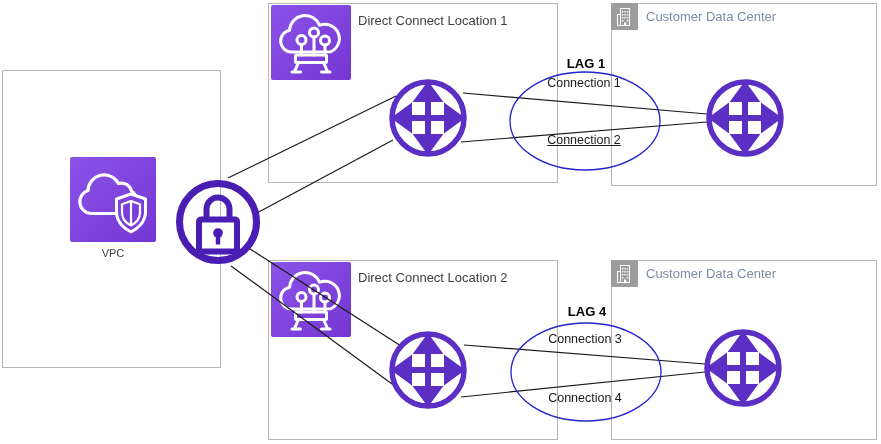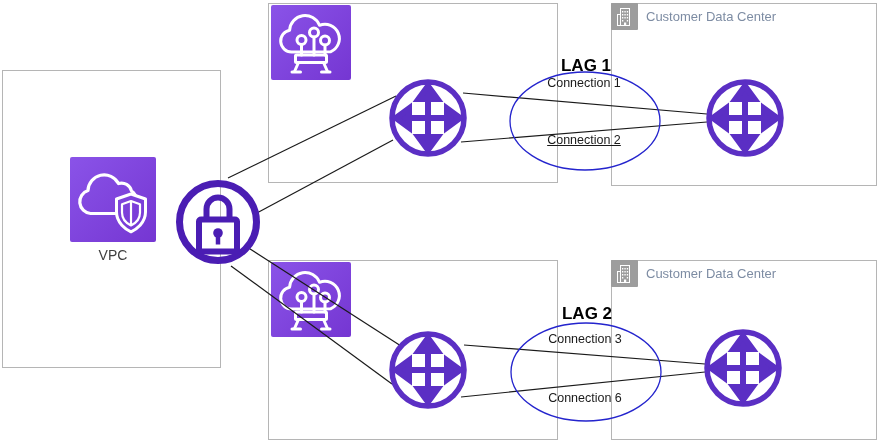--- a/index.html
+++ b/index.html
@@ -6,22 +6,22 @@
   .stage{position:relative;width:881px;height:444px;background:#ffffff;
          font-family:"Liberation Sans",sans-serif;overflow:hidden;}
   .box{position:absolute;border:1px solid #b5b5b5;background:#ffffff;box-sizing:border-box;z-index:1;}
   .abs{position:absolute;}
   .icon{z-index:2;}
   .wires{position:absolute;left:0;top:0;z-index:3;pointer-events:none;}
   .node{position:absolute;z-index:4;}
   .lbl{position:absolute;z-index:5;white-space:nowrap;}
   .box-title{font-size:13px;color:#3f3f3f;}
   .cdc-title{font-size:13px;color:#7d8ca3;text-align:right;}
-  .vpc-label{font-size:14px;color:#3f3f3f;text-align:center;}
-  .lag-label{font-size:17px;font-weight:bold;color:#000;text-align:center;}
+  .vpc-label{font-size:11px;color:#3f3f3f;text-align:center;}
+  .lag-label{font-size:13px;font-weight:bold;color:#000;text-align:center;}
   .conn-label{font-size:12.5px;color:#1a1a1a;text-align:center;}
 </style>
 </head>
 <body>
 
 <div class="stage">
 
   <div class="box" style="left:2px;top:70px;width:219px;height:298px;"></div>
   <div class="box" style="left:268px;top:3px;width:290px;height:180px;"></div>
   <div class="box" style="left:611px;top:3px;width:266px;height:183px;"></div>
@@ -196,23 +196,25 @@
     <g stroke="#5b2fc4" stroke-width="6" fill="#5b2fc4">
       <line x1="42" y1="21" x2="42" y2="63"></line>
         <line x1="21" y1="42" x2="63" y2="42"></line>
       <polygon points="42,10 32.5,23 51.5,23"></polygon>
         <polygon points="42,74 32.5,61 51.5,61"></polygon>
       <polygon points="10,42 23,32.5 23,51.5"></polygon>
         <polygon points="74,42 61,32.5 61,51.5"></polygon>
     </g>
   </svg>
 
+  <div class="lbl box-title" style="left:358px;top:13px;">Direct Connect Location 1</div>
   <div class="lbl cdc-title" style="left:646px;top:9px;">Customer Data Center</div>
+  <div class="lbl box-title" style="left:358px;top:270px;">Direct Connect Location 2</div>
   <div class="lbl cdc-title" style="left:646px;top:266px;">Customer Data Center</div>
 
   <div class="lbl lag-label" style="left:536px;top:56px;width:100px;">LAG 1</div>
   <div class="lbl conn-label" style="left:534px;top:76px;width:100px;">Connection 1</div>
   <div class="lbl conn-label" style="left:534px;top:133px;width:100px;text-decoration:underline;">Connection 2</div>
-  <div class="lbl lag-label" style="left:537px;top:304px;width:100px;">LAG 2</div>
+  <div class="lbl lag-label" style="left:537px;top:304px;width:100px;">LAG 4</div>
   <div class="lbl conn-label" style="left:535px;top:332px;width:100px;">Connection 3</div>
-  <div class="lbl conn-label" style="left:535px;top:391px;width:100px;">Connection 6</div>
+  <div class="lbl conn-label" style="left:535px;top:391px;width:100px;">Connection 4</div>
 
 </div>
 
 </body></html>

